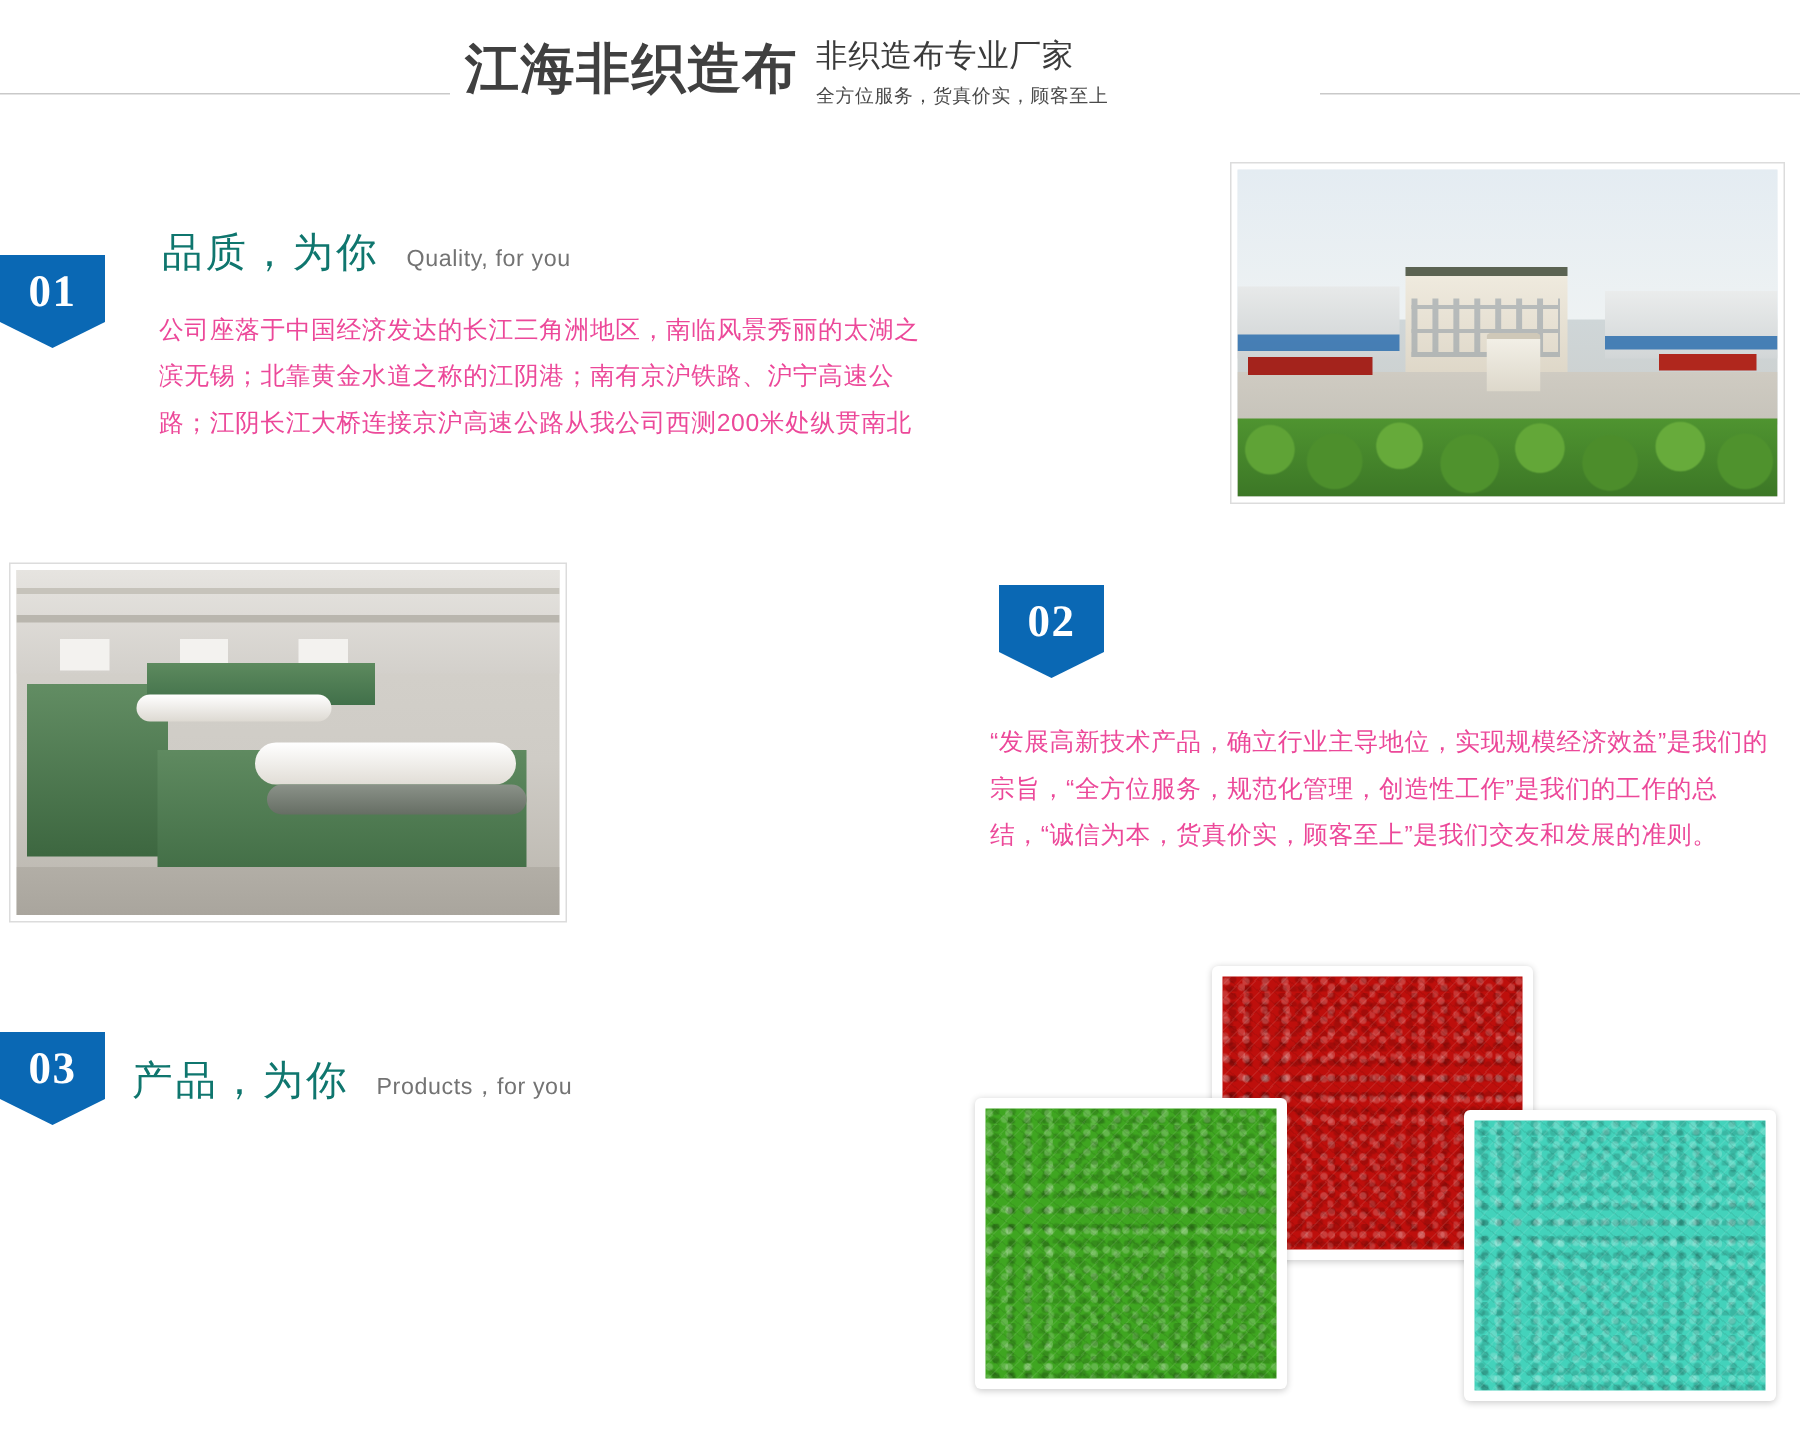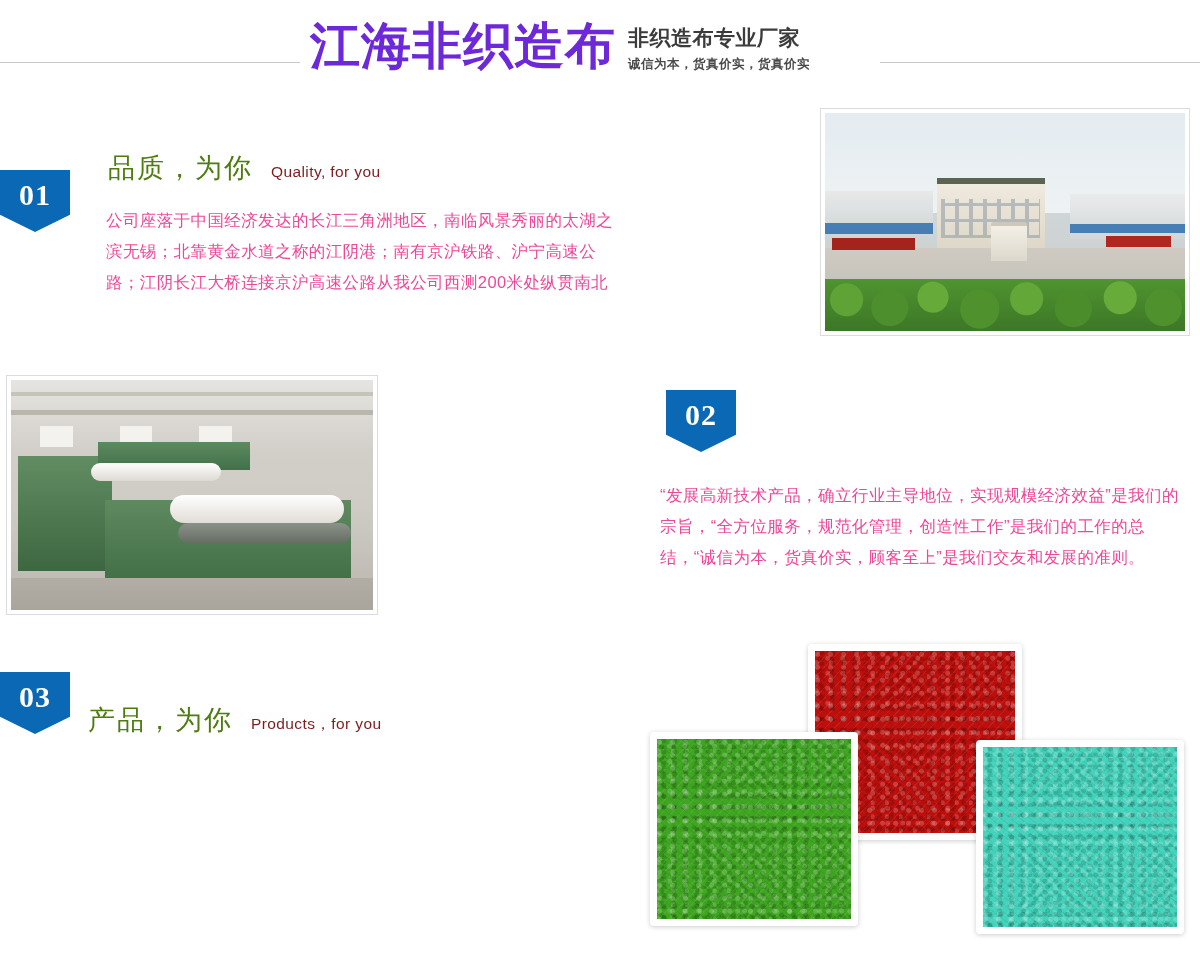--- a/index.html
+++ b/index.html
@@ -12,40 +12,40 @@
   }
   .page{position:relative;width:1200px;height:969px;}
 
   
   .header{position:absolute;left:0;top:0;width:1200px;height:100px;}
   .hdr-rule{position:absolute;top:62px;height:1px;background:#c9c9c9;}
   .hdr-rule.left{left:0;width:300px;}
   .hdr-rule.right{left:880px;width:320px;}
   .hdr-center{position:absolute;left:310px;top:18px;display:flex;align-items:flex-start;}
   .logo-cn{
-    font-size:50px;line-height:56px;font-weight:bold;color:#6d28d9;
+    font-size:36px;line-height:56px;font-weight:bold;color:#404040;
     letter-spacing:1px;white-space:nowrap;
   }
-  .logo-right{margin-left:12px;padding-top:6px;font-weight:bold;}
+  .logo-right{margin-left:12px;padding-top:6px;}
   .logo-tag1{font-size:21px;line-height:28px;color:#3b3b3b;white-space:nowrap;letter-spacing:.5px;}
   .logo-tag2{font-size:12.5px;line-height:20px;color:#4a4a4a;white-space:nowrap;letter-spacing:.5px;margin-top:2px;}
 
   
   .badge{
     position:absolute;width:70px;height:62px;
     background:#0a68b4;color:#ffffff;
     font-family:"Liberation Serif","DejaVu Serif",serif;
     font-size:30px;font-weight:bold;letter-spacing:1px;
     display:flex;align-items:flex-start;justify-content:center;
     padding-top:8px;box-sizing:border-box;
     clip-path:polygon(0 0,100% 0,100% 72%,50% 100%,0 72%);
   }
   .sec-title{position:absolute;display:flex;align-items:baseline;white-space:nowrap;}
-  .sec-title .cn{font-size:27px;color:#4d7c0f;letter-spacing:2px;}
-  .sec-title .en{font-size:15.5px;color:#7f1d1d;margin-left:18px;letter-spacing:.4px;}
+  .sec-title .cn{font-size:27px;color:#0f766e;letter-spacing:2px;}
+  .sec-title .en{font-size:15.5px;color:#737373;margin-left:18px;letter-spacing:.4px;}
 
   
   .body-text{position:absolute;color:#ec4899;font-size:16.5px;line-height:31px;letter-spacing:.4px;}
 
   
   .photo{position:absolute;background:#ffffff;border:1px solid #dcdcdc;padding:4px;box-sizing:border-box;}
   .photo .inner{width:100%;height:100%;position:relative;overflow:hidden;}
 
   
   .campus{background:linear-gradient(#e8eef3 0%,#dfe8ef 38%,#d8e2ea 44%,#cfd6d8 46%,#c9c9c4 100%);}
@@ -127,21 +127,21 @@
 <div class="page">
 
   <div class="header">
     <div class="hdr-rule left"></div>
     <div class="hdr-rule right"></div>
 
     <div class="hdr-center">
       <div class="logo-cn">江海非织造布</div>
       <div class="logo-right">
         <div class="logo-tag1">非织造布专业厂家</div>
-        <div class="logo-tag2">诚信为本，货真价实，货真价实</div>
+        <div class="logo-tag2">全方位服务，货真价实，顾客至上</div>
       </div>
     </div>
   </div>
 
   <div class="badge" style="left:0px;top:138px;margin-top:32px;">01</div>
 
   <div class="sec-title" style="left:108px;top:150px;">
     <span class="cn">品质，为你</span>
     <span class="en">Quality, for you</span>
   </div>
@@ -178,21 +178,21 @@
       <div class="roll-grey"></div>
       <div class="floor"></div>
     </div>
   </div>
 
   <div class="badge" style="left:666px;top:390px;">02</div>
 
 
   <div class="body-text" style="left:660px;top:480px;width:528px;">“发展高新技术产品，确立行业主导地位，实现规模经济效益”是我们的宗旨，“全方位服务，规范化管理，创造性工作”是我们的工作的总结，“诚信为本，货真价实，顾客至上”是我们交友和发展的准则。</div>
 
-  <div class="badge" style="left:0px;top:672px;">03</div>
+  <div class="badge" style="left:0px;top:688px;">03</div>
 
   <div class="sec-title" style="left:88px;top:702px;text-align:center;">
     <span class="cn">产品，为你</span>
     <span class="en">Products，for you</span>
   </div>
 
 
   <div class="swatch" style="left:808px;top:644px;width:214px;height:196px;">
     <div class="face grain" style="background:#be0f0c;"></div>
   </div>

